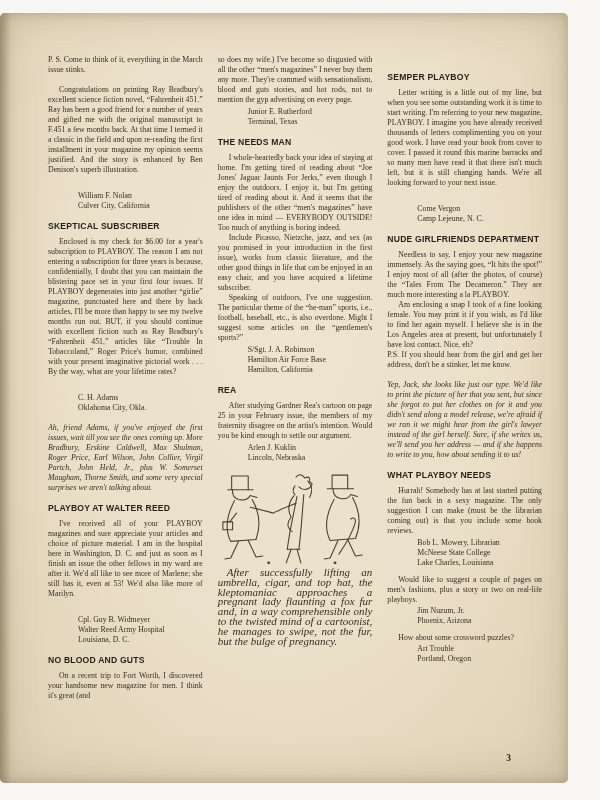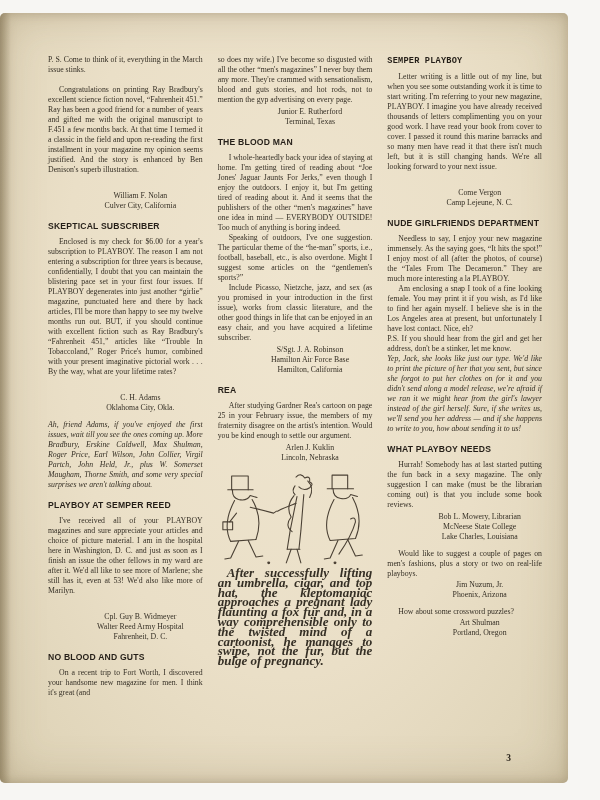--- a/index.html
+++ b/index.html
@@ -11,28 +11,28 @@
         box-shadow:inset 0 0 45px rgba(122,102,64,.28), inset 5px 0 12px rgba(108,92,58,.22),
                    inset -3px 0 8px rgba(108,92,58,.12);
         overflow:hidden;}
   .scan::before{content:"";position:absolute;left:0;top:0;bottom:0;width:11px;
         background:linear-gradient(90deg,rgba(104,88,55,.38),rgba(104,88,55,0));}
   .cols{position:absolute;left:48px;top:42px;width:494px;display:flex;gap:15px;}
   .col{flex:1 1 0;min-width:0;}
   .para{margin:0;font-size:7.8px;line-height:10px;text-align:justify;
         color:#352f25;text-indent:11px;}
   .noindent{text-indent:0;}
-  .reply{font-style:italic;}
+  .reply{font-style:italic;margin-top:10px;}
   .head{font-family:"Liberation Sans",sans-serif;font-weight:bold;font-size:8.6px;
         letter-spacing:.2px;color:#251f18;margin:10px 0 6px;white-space:nowrap;line-height:10px;}
-  .col > .head:first-child{margin-top:1px;font-family:Liberation Mono, monospace;}
-  .sig{font-size:7.8px;line-height:10px;color:#352f25;text-align:center;
+  .col > .head:first-child{margin-top:17px;}
+  .sig{font-size:7.8px;line-height:10px;color:#352f25;
        padding-left:30px;margin:16px 0 7px;}
-  .caption{margin:2px 0 0;font-size:13px;line-height:9.8px;font-style:italic;
-        text-align:justify;text-indent:9px;color:#352f25;font-weight:bold;}
+  .caption{margin:2px 0 0;font-size:11px;line-height:9.8px;font-style:italic;
+        text-align:justify;text-indent:9px;color:#352f25;}
   .cartoon{display:block;margin:4px auto 2px;}
   .pagenum{position:absolute;right:57px;bottom:20px;font-weight:bold;font-size:9.5px;
         color:#2c261d;}
 </style>
 </head>
 <body>
 
 <div class="scan">
   <div class="cols">
 
@@ -43,41 +43,41 @@
         <div>William F. Nolan</div>
         <div>Culver City, California</div>
       </div>
       <h3 class="head">SKEPTICAL SUBSCRIBER</h3>
       <p class="para">Enclosed is my check for $6.00 for a year's subscription to PLAYBOY. The reason I am not entering a subscription for three years is because, confidentially, I doubt that you can maintain the blistering pace set in your first four issues. If PLAYBOY degenerates into just another “girlie” magazine, punctuated here and there by hack articles, I'll be more than happy to see my twelve months run out. BUT, if you should continue with excellent fiction such as Ray Bradbury's “Fahrenheit 451,” articles like “Trouble In Tobaccoland,” Roger Price's humor, combined with your present imaginative pictorial work . . . By the way, what are your lifetime rates?</p>
       <div class="sig">
         <div>C. H. Adams</div>
         <div>Oklahoma City, Okla.</div>
       </div>
       <p class="para noindent reply">Ah, friend Adams, if you've enjoyed the first issues, wait till you see the ones coming up. More Bradbury, Erskine Caldwell, Max Shulman, Roger Price, Earl Wilson, John Collier, Virgil Partch, John Held, Jr., plus W. Somerset Maugham, Thorne Smith, and some very special surprises we aren't talking about.</p>
-      <h3 class="head">PLAYBOY AT SEMPER REED</h3>
+      <h3 class="head">PLAYBOY AT WALTER REED</h3>
       <p class="para">I've received all of your PLAYBOY magazines and sure appreciate your articles and choice of picture material. I am in the hospital here in Washington, D. C. and just as soon as I finish an issue the other fellows in my ward are after it. We'd all like to see more of Marlene; she still has it, even at 53! We'd also like more of Marilyn.</p>
       <div class="sig">
         <div>Cpl. Guy B. Widmeyer</div>
         <div>Walter Reed Army Hospital</div>
-        <div>Fahrenheit, D. C.</div>
+        <div>Louisiana, D. C.</div>
       </div>
       <h3 class="head">NO BLOOD AND GUTS</h3>
       <p class="para">On a recent trip to Fort Worth, I discovered your handsome new magazine for men. I think it's great (and</p>
     </div>
 
     <div class="col">
       <p class="para noindent">so does my wife.) I've become so disgusted with all the other “men's magazines” I never buy them any more. They're crammed with sensationalism, blood and guts stories, and hot rods, not to mention the gyp advertising on every page.</p>
       <div class="sig" style="margin-top:2px">
         <div>Junior E. Rutherford</div>
         <div>Terminal, Texas</div>
       </div>
-      <h3 class="head">THE BLOOD MAN</h3>
+      <h3 class="head">THE NEEDS MAN</h3>
       <p class="para">I whole-heartedly back your idea of staying at home. I'm getting tired of reading about “Joe Jones' Jaguar Jaunts For Jerks,” even though I enjoy the outdoors. I enjoy it, but I'm getting tired of reading about it. And it seems that the publishers of the other “men's magazines” have one idea in mind — EVERYBODY OUTSIDE! Too much of anything is boring indeed.</p>
+      <p class="para">Include Picasso, Nietzche, jazz, and sex (as you promised in your introduction in the first issue), works from classic literature, and the other good things in life that can be enjoyed in an easy chair, and you have acquired a lifetime subscriber.</p>
       <p class="para">Speaking of outdoors, I've one suggestion. The particular theme of the “he-man” sports, i.e., football, baseball, etc., is also overdone. Might I suggest some articles on the “gentlemen's sports?”</p>
-      <p class="para">Include Picasso, Nietzche, jazz, and sex (as you promised in your introduction in the first issue), works from classic literature, and the other good things in life that can be enjoyed in an easy chair, and you have acquired a lifetime subscriber.</p>
       <div class="sig" style="margin-top:2px">
         <div>S/Sgt. J. A. Robinson</div>
         <div>Hamilton Air Force Base</div>
         <div>Hamilton, California</div>
       </div>
       <h3 class="head">REA</h3>
       <p class="para">After studying Gardner Rea's cartoon on page 25 in your February issue, the members of my fraternity disagree on the artist's intention. Would you be kind enough to settle our argument.</p>
       <div class="sig" style="margin-top:2px">
         <div>Arlen J. Kuklin</div>
         <div>Lincoln, Nebraska</div>
@@ -138,20 +138,20 @@
         <div>McNeese State College</div>
         <div>Lake Charles, Louisiana</div>
       </div>
       <p class="para">Would like to suggest a couple of pages on men's fashions, plus a story or two on real-life playboys.</p>
       <div class="sig" style="margin-top:1px">
         <div>Jim Nuzum, Jr.</div>
         <div>Phoenix, Arizona</div>
       </div>
       <p class="para">How about some crossword puzzles?</p>
       <div class="sig" style="margin-top:1px">
-        <div>Art Shulman</div>
+        <div>Art Trouble</div>
         <div>Portland, Oregon</div>
       </div>
     </div>
 
   </div>
   <div class="pagenum">3</div>
 </div>
 
 </body></html>

